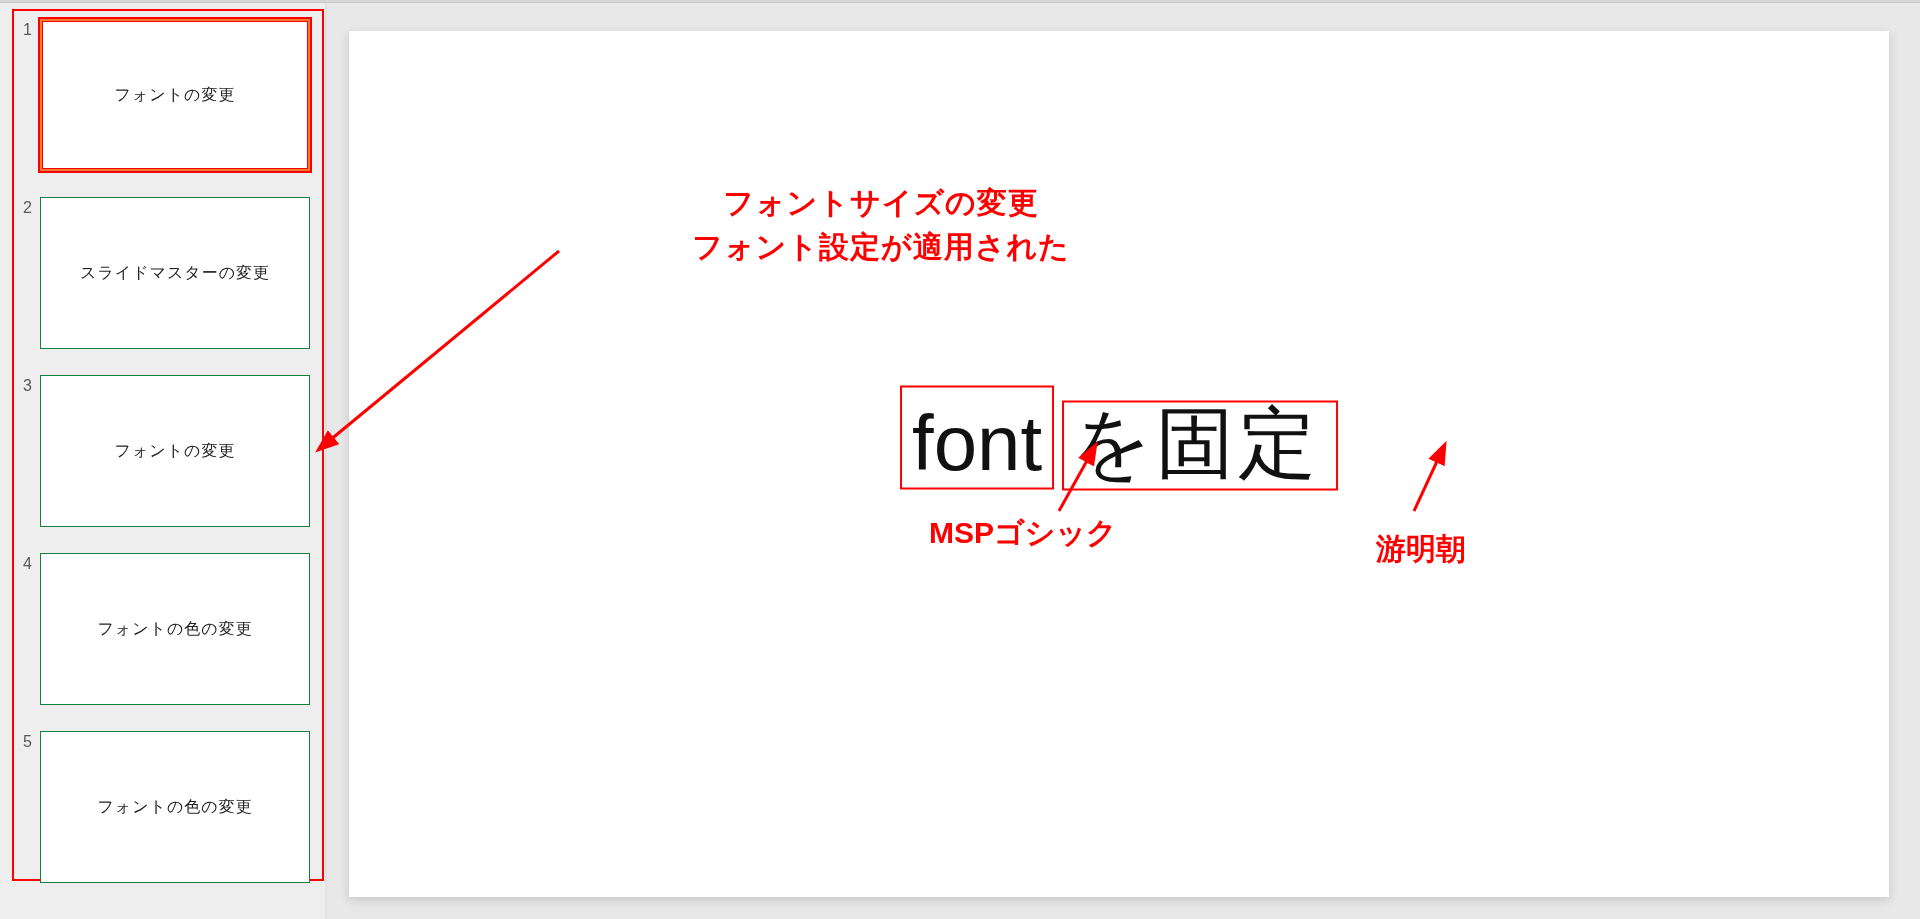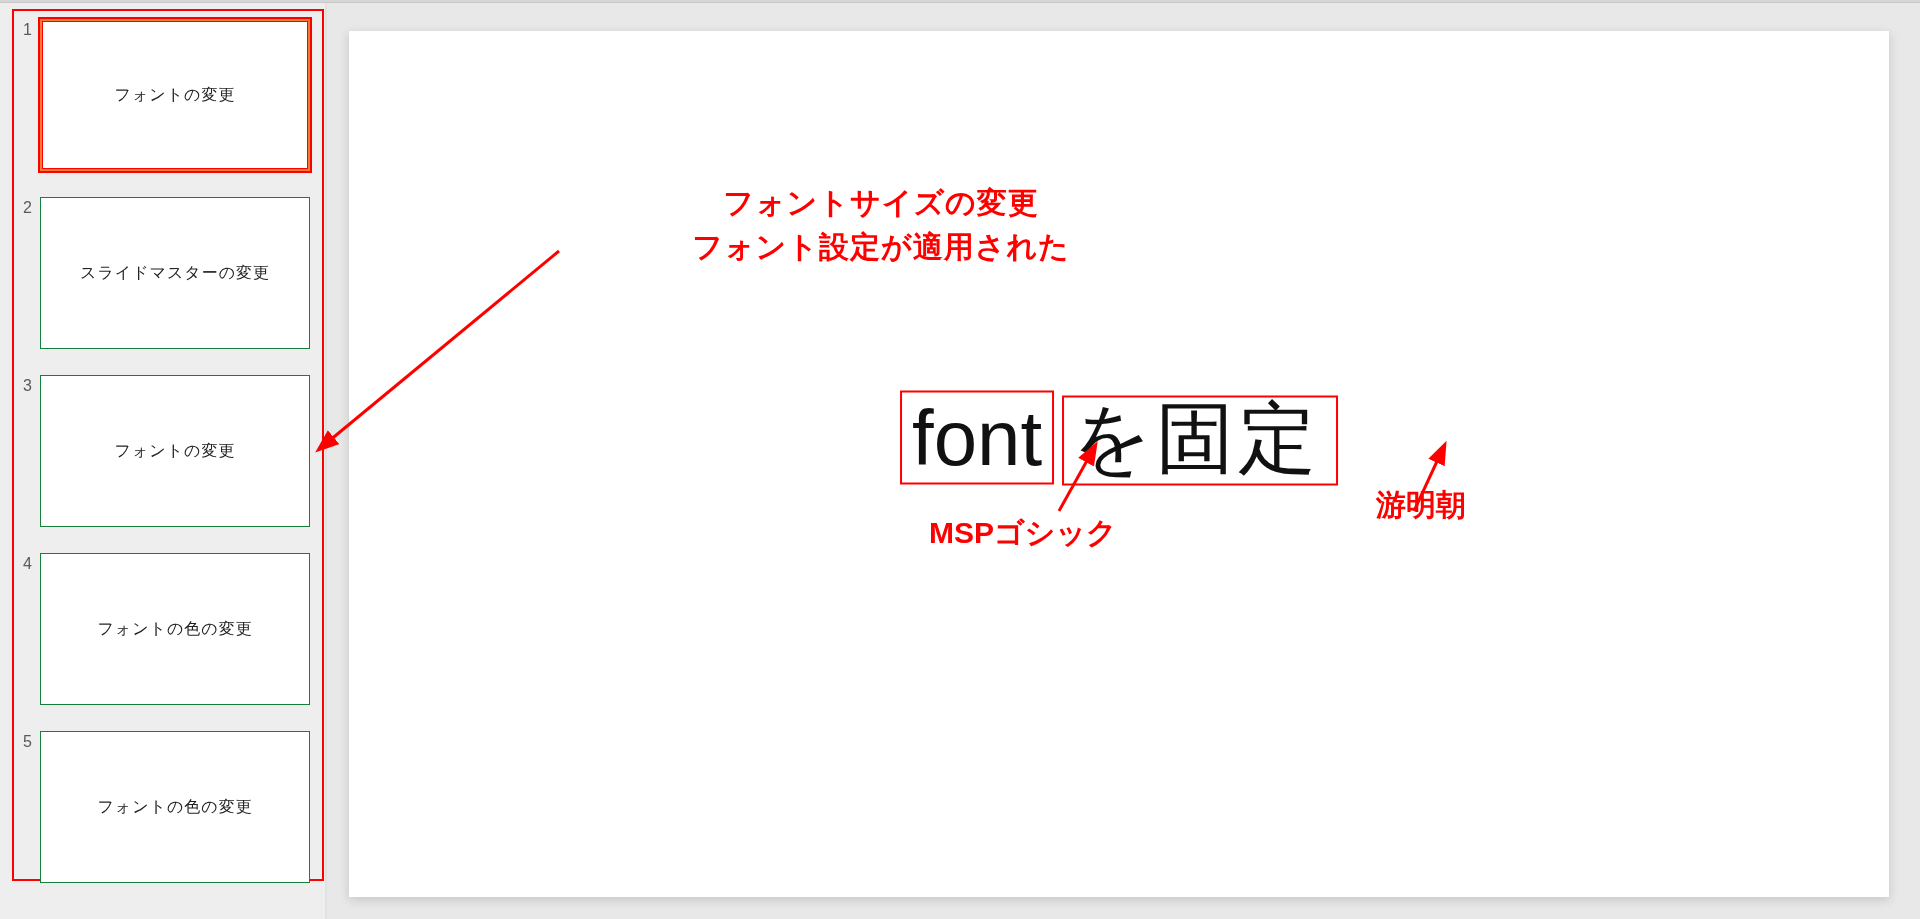--- a/index.html
+++ b/index.html
@@ -97,21 +97,21 @@
       top: 47%;
       transform: translate(-50%, -50%);
       display: flex;
       align-items: baseline;
     }
     .slide-title-eng {
       font-family: "MS PGothic", "Arial", sans-serif;
       font-size: 78px;
       color: #111;
       border: 2px solid #ff0000;
-      padding: 6px 10px 6px 10px;
+      padding: 16px 10px 6px 10px;
       line-height: 1;
     }
     .slide-title-jp {
       font-family: "Yu Mincho", "Hiragino Mincho ProN", serif;
       font-size: 78px;
       color: #111;
       border: 2px solid #ff0000;
       padding: 2px 16px 6px 8px;
       margin-left: 8px;
       line-height: 1;
@@ -135,21 +135,21 @@
       letter-spacing: 1px;
     }
     .anno.msp {
       left: 580px;
       top: 482px;
       font-size: 30px;
       font-family: "Yu Gothic", sans-serif;
     }
     .anno.yumin {
       left: 1027px;
-      top: 454px;
+      top: 498px;
       font-size: 30px;
       font-family: "Yu Gothic", sans-serif;
     }
     svg.arrow {
       position: absolute;
       overflow: visible;
       pointer-events: none;
     }
   </style>
 </head>

